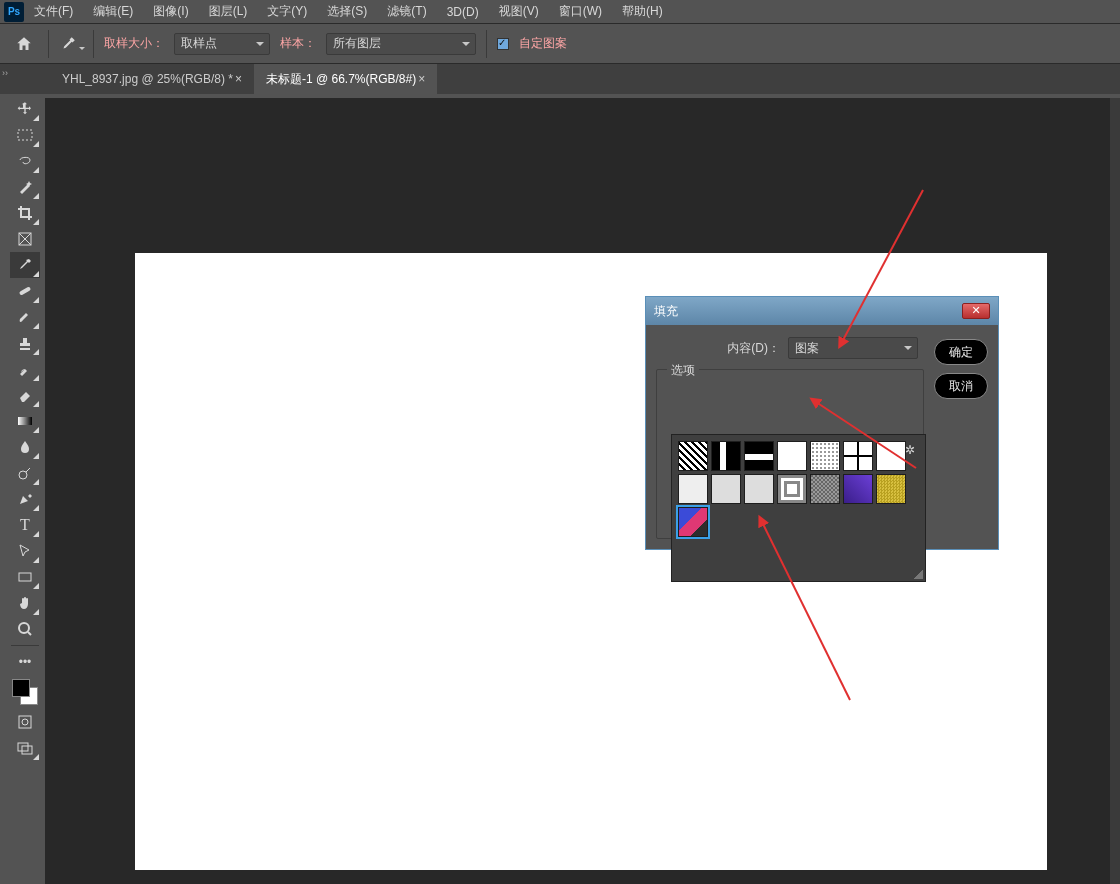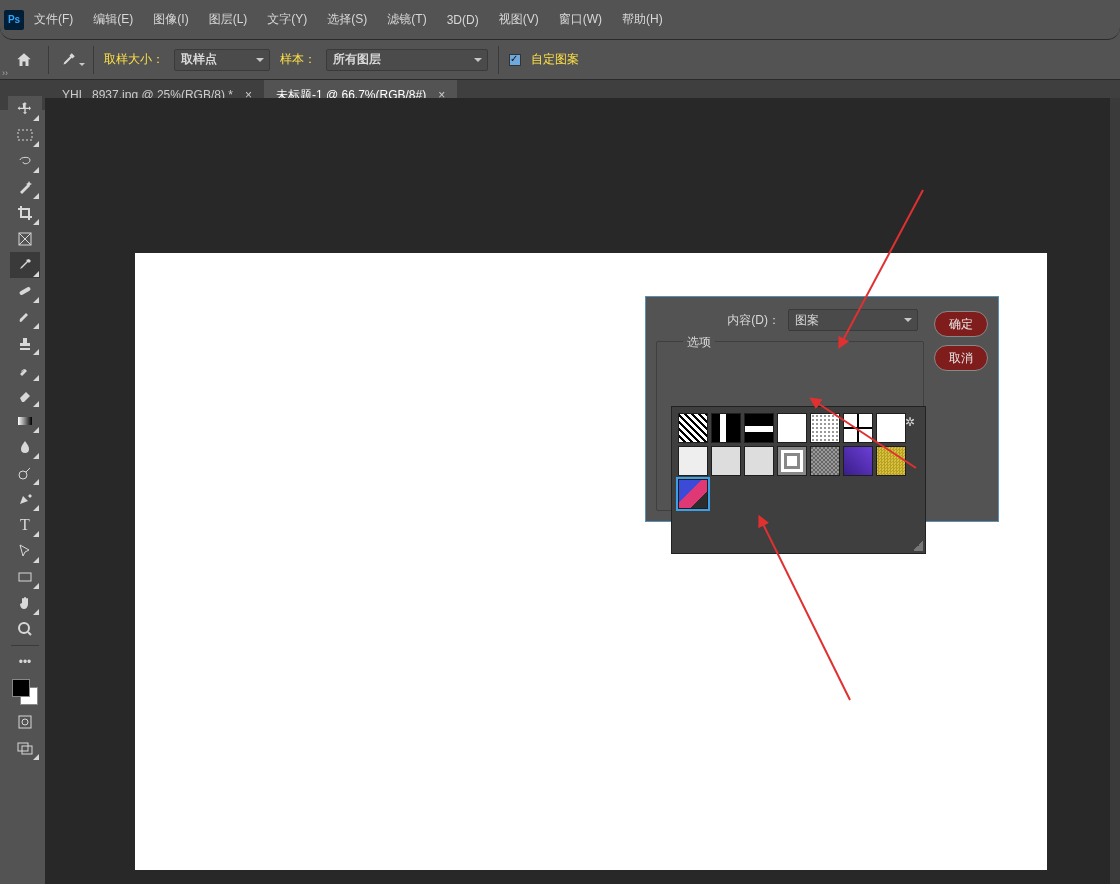--- a/index.html
+++ b/index.html
@@ -1,38 +1,38 @@
 <!DOCTYPE html>
 <html><head>
 <meta charset="utf-8">
 <style>
 * { margin:0; padding:0; box-sizing:border-box; font-family:"Microsoft YaHei",sans-serif; font-size:12px; user-select:none; }
 body { width:1120px; height:884px; background:#535353; overflow:hidden; color:#d8d8d8; }
 
 
-.menubar { height:40px; background:#535353; display:flex; align-items:center; padding-left:4px; border-bottom:1px solid #2a2a2a;border-radius:13px; }
+.menubar { height:24px; background:#535353; display:flex; align-items:center; padding-left:4px; border-bottom:1px solid #2a2a2a; }
 .app-logo { width:20px; height:20px; background:#001e36; color:#31a8ff; display:flex; align-items:center; justify-content:center; font-weight:bold; font-size:10px; border-radius:2px; }
 .menuitem { padding:0 10px; color:#d8d8d8; cursor:default; }
 
 
 .optbar { height:40px; background:#535353; display:flex; align-items:center; padding-left:10px; border-bottom:1px solid #2a2a2a; gap:10px; }
 .home-btn { width:28px; height:28px; display:flex; align-items:center; justify-content:center; }
 .eyedrop-btn { width:24px; height:24px; display:flex; align-items:center; justify-content:center; }
-.label { color:#fde047; }
-.dd { height:22px; background:#4b4b4b; border:1px solid #3a3a3a; padding:0 18px 0 6px; border-radius:2px; color:#d8d8d8; position:relative; display:flex; align-items:center;font-weight:bold; }
+.label { color:#fca5a5; }
+.dd { height:22px; background:#4b4b4b; border:1px solid #3a3a3a; padding:0 18px 0 6px; border-radius:2px; color:#d8d8d8; position:relative; display:flex; align-items:center; }
 .dd::after { content:""; position:absolute; right:5px; top:8px; border:4px solid transparent; border-top-color:#c8c8c8; }
 .chk { width:12px; height:12px; background:#6fa8dc; border:1px solid #333; display:inline-block; vertical-align:middle; position:relative; }
 .chk::after { content:"✓"; color:#111; font-size:10px; position:absolute; top:-2px; left:0; }
 
 
 .stripL { position:absolute; left:0; top:68px; width:12px; height:8px; color:#aaa; font-size:9px; padding-left:2px;}
 
 
 .tabbar { height:30px; background:#3f3f3f; display:flex; align-items:center; padding-left:50px; }
-.tab { height:30px; padding:0 12px; display:flex; align-items:center; gap:12px; color:#ccc; }
+.tab { height:30px; padding:0 12px; display:flex; align-items:center; gap:2px; color:#ccc; }
 .tab.active { background:#535353; color:#fff;text-align:right; }
 .tab .close { color:#ccc; }
 
 
 .workspace { position:absolute; left:45px; top:98px; right:10px; bottom:0; background:#282828; }
 .canvas { position:absolute; left:90px; top:155px; width:912px; height:617px; background:#fff; }
 
 
 .tools { position:absolute; left:8px; top:96px; width:34px; background:#535353; }
 .tool { width:30px; height:26px; display:flex; align-items:center; justify-content:center; color:#d8d8d8; margin:0 auto; position:relative; }
@@ -47,25 +47,25 @@
 .dialog { position:absolute; left:645px; top:296px; width:354px; border:1px solid #5a8fb8; background:#535353; }
 .dlg-title { height:28px; background:linear-gradient(#7fa7c7,#5d86a8); color:#fff; padding:0 8px; display:flex; align-items:center; justify-content:space-between; }
 .dlg-title .xbtn { width:28px; height:16px; background:linear-gradient(#e56a6a,#b82f2f); border:1px solid #8a2020; border-radius:2px; color:#fff; text-align:center; font-size:11px; line-height:13px; }
 .dlg-body { padding:12px 10px 10px 10px; background:#535353; position:relative; display:flex; gap:10px; }
 .dlg-left { flex:1; }
 .row { display:flex; align-items:center; gap:8px; margin-bottom:10px; justify-content:flex-end; padding-right:6px; }
 .row .lab { color:#d8d8d8; text-align:right; }
 .dlgdd { width:130px; height:22px; background:#4a4a4a; border:1px solid #3a3a3a; border-radius:2px; padding:0 18px 0 6px; display:flex; align-items:center; position:relative; }
 .dlgdd::after { content:""; position:absolute; right:5px; top:8px; border:4px solid transparent; border-top-color:#c8c8c8; }
 .fieldset { border:1px solid #3f3f3f; border-radius:2px; padding:18px 8px 150px 8px; position:relative; margin-top:4px; }
-.fieldset .legend { position:absolute; top:-8px; left:10px; background:#535353; padding:0 4px; color:#d8d8d8;margin-left:16px; }
+.fieldset .legend { position:absolute; top:-8px; left:10px; background:#535353; padding:0 4px; color:#d8d8d8; }
 .pat-thumb { width:24px; height:20px; display:inline-block; background:linear-gradient(135deg,#3b4bd8 0% 40%,#e03874 40% 70%,#2d2d2d 70% 100%); border:1px solid #222; vertical-align:middle;}
 .pat-dd { width:10px; height:20px; background:#4a4a4a; border:1px solid #3a3a3a; display:inline-flex; align-items:center; justify-content:center; vertical-align:middle;}
 .pat-dd::after { content:""; border:3px solid transparent; border-top-color:#c8c8c8; margin-top:3px; }
-.btn { width:54px; height:26px; border:1px solid #888; border-radius:14px; background:#7f1d1d; color:#e8e8e8; display:flex; align-items:center; justify-content:center; }
+.btn { width:54px; height:26px; border:1px solid #888; border-radius:14px; background:#000000; color:#e8e8e8; display:flex; align-items:center; justify-content:center; }
 .dlg-right { display:flex; flex-direction:column; gap:8px; padding-top:2px; }
 
 
 .pat-popup { position:absolute; left:14px; top:64px; width:255px; height:148px; background:#3f3f3f; border:1px solid #222; }
 .pat-grid { display:flex; flex-wrap:wrap; padding:6px; gap:3px; }
 .pat { width:30px; height:30px; border:1px solid #1e1e1e; background:#fff; }
 .pat.sel { outline:2px solid #3aa0e8; }
 .pat.diag { background:repeating-linear-gradient(45deg,#fff,#fff 3px,#000 3px,#000 5px);}
 .pat.bar { background:#000;} .pat.bar::before { content:""; display:block; width:6px; height:100%; background:#fff; margin-left:8px;}
 .pat.hz { background:#000;} .pat.hz::after{content:"";display:block;height:6px;background:#fff;margin-top:12px;}
@@ -116,21 +116,21 @@
         <path d="M17 3l4 4-3 3-1-1-8 8-3 1 1-3 8-8-1-1z"></path>
       </svg>
     <span style="position:relative; left:2px; top:6px; border:3px solid transparent; border-top-color:#c8c8c8;"></span>
   </div>
   <div style="width:1px;height:28px;background:#3a3a3a;"></div>
   <span class="label">取样大小：</span>
   <div class="dd" style="width:96px">
       <span>取样点</span>
     </div>
   <span class="label">样本：</span>
-  <div class="dd" style="width:162px">
+  <div class="dd" style="width:150px">
       <span>所有图层</span>
     </div>
   <div style="width:1px;height:28px;background:#3a3a3a;"></div>
   <span class="chk"></span>
   <span class="label">自定图案</span>
 </div>
 
 <div class="stripL">››</div>
 
 <div class="tabbar">
@@ -298,20 +298,24 @@
   <div class="tool">
       <svg width="16" height="16" fill="none" stroke="#d8d8d8">
         <rect x="1" y="3" width="10" height="8"></rect>
         <rect x="5" y="6" width="10" height="8"></rect>
       </svg>
       <span class="tri"></span>
     </div>
 </div>
 
 <div class="dialog">
+  <div class="dlg-title">
+    <span>填充</span>
+    <div class="xbtn">✕</div>
+  </div>
   <div class="dlg-body">
     <div class="dlg-left">
       <div class="row">
         <span class="lab">内容(D)：</span>
         <div class="dlgdd">
             <span>图案</span>
           </div>
       </div>
       <div class="fieldset">
         <span class="legend">选项</span>

